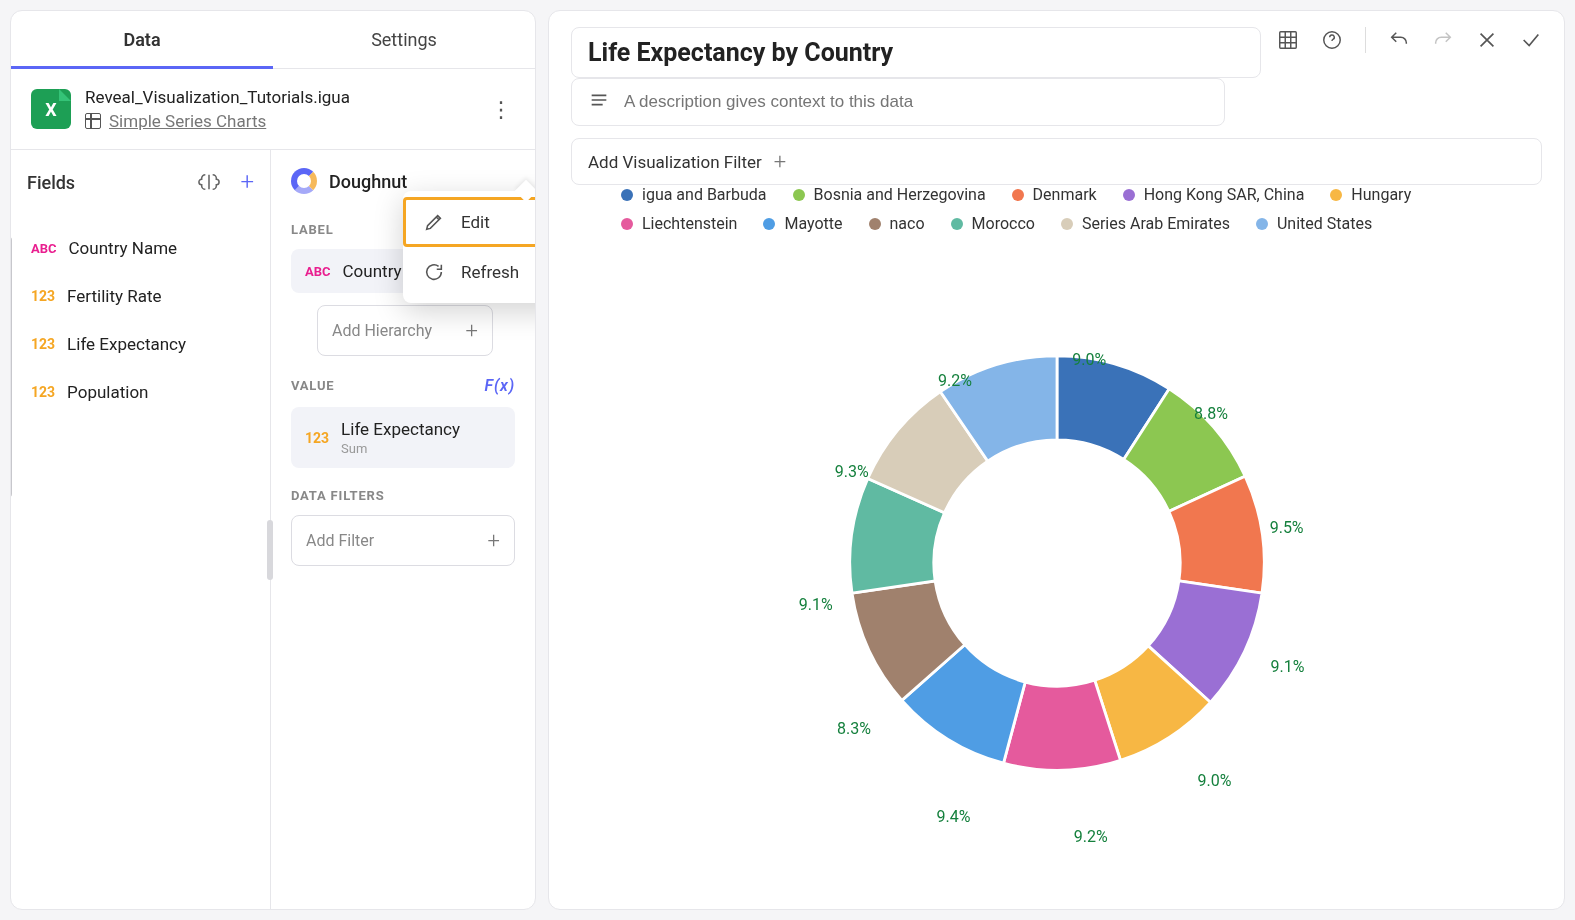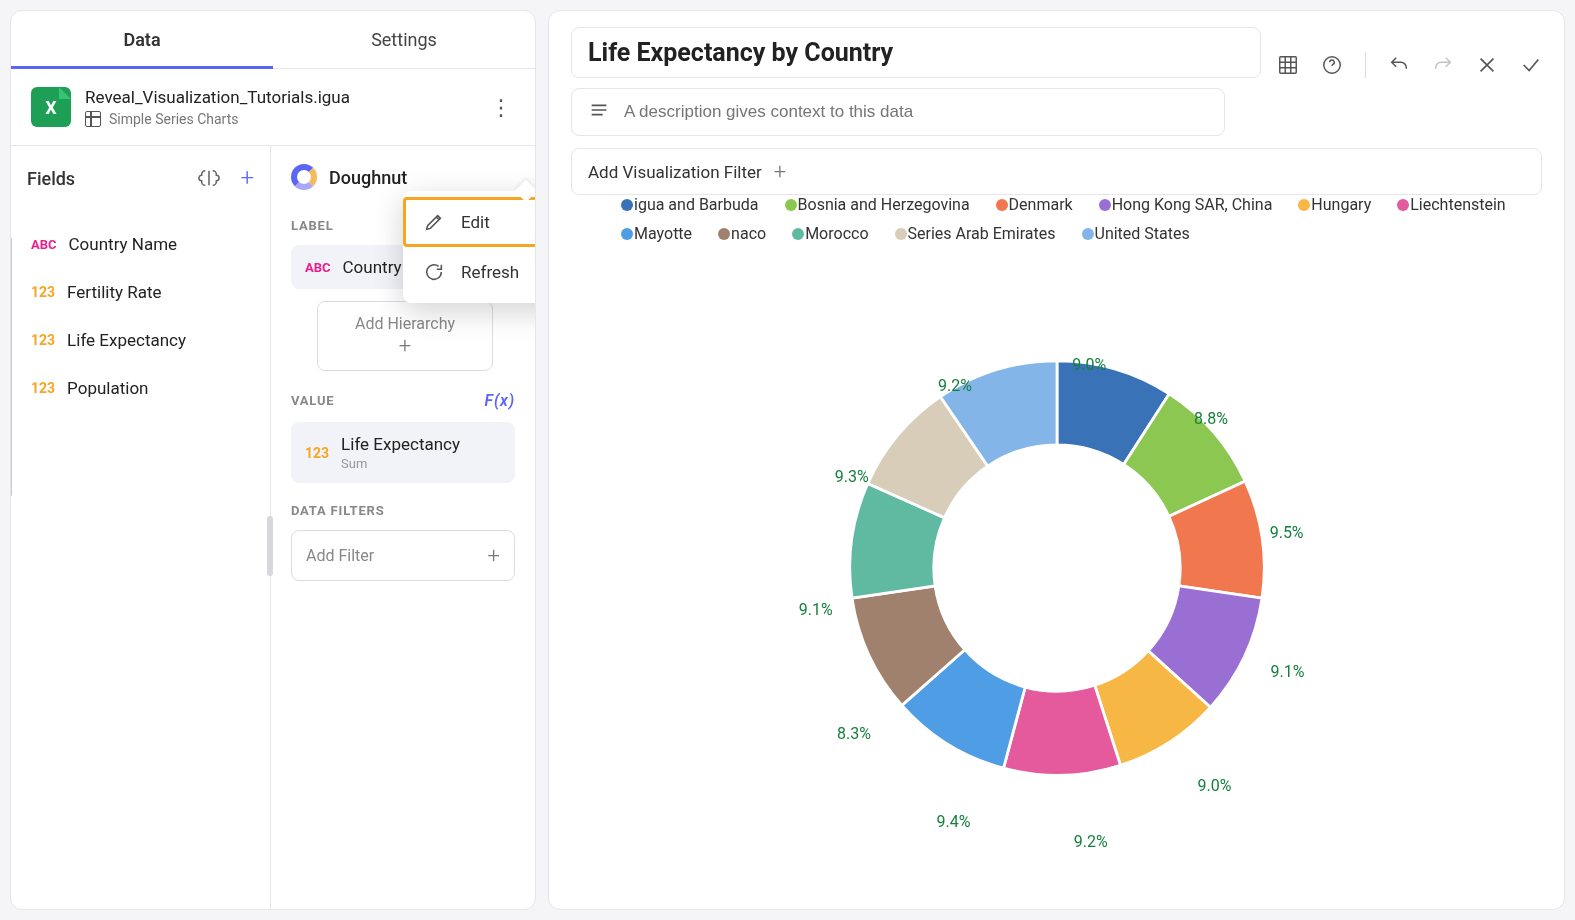--- a/index.html
+++ b/index.html
@@ -11,21 +11,21 @@
   .tabs { display:flex; height:58px; border-bottom:1px solid #e6e6ea; }
   .tab { flex:1; display:flex; align-items:center; justify-content:center; font-size:18px; color:#333; cursor:pointer; font-weight:600; position:relative; }
   .tab.active::after { content:""; position:absolute; bottom:-1px; left:0; right:0; height:3px; background:#5b66f6; }
   .tab:not(.active){ font-weight:400; color:#444; }
 
   .ds-row { display:flex; align-items:center; padding:18px 20px 18px 20px; gap:14px; }
   .excel-icon { width:40px; height:40px; background:#1d9f55; border-radius:6px; display:flex; align-items:center; justify-content:center; color:#fff; font-weight:700; font-size:18px; position:relative; }
   .excel-icon::before { content:""; position:absolute; top:0; right:0; width:12px; height:12px; background:#34c377; clip-path: polygon(0 0, 100% 100%, 0 100%); }
   .ds-meta { flex:1; display:flex; flex-direction:column; gap:4px; }
   .ds-name { font-size:17px; color:#222; }
-  .ds-sub { display:flex; align-items:center; gap:8px; font-size:14px; color:#777; }
+  .ds-sub { display:flex; align-items:center; gap:8px; font-size:17px; color:#777;text-decoration:underline; }
   .sheet-icon { width:16px; height:16px; border:1.5px solid #555; border-radius:2px; position:relative; }
   .sheet-icon::before { content:""; position:absolute; top:4px; left:0; right:0; height:1.5px; background:#555; }
   .sheet-icon::after { content:""; position:absolute; left:4px; top:0; bottom:0; width:1.5px; background:#555; }
   .kebab { width:28px; height:28px; display:flex; align-items:center; justify-content:center; font-size:22px; color:#555; cursor:pointer; }
 
   .columns { flex:1; display:flex; border-top:1px solid #e6e6ea; min-height:0; }
   .fields-col { width:260px; border-right:1px solid #e6e6ea; padding:18px 16px; position:relative; }
   .config-col { flex:1; padding:18px 20px; position:relative; }
   .left-scroll-thumb { position:absolute; left:-5px; top:226px; width:6px; height:260px; background:#c7c7cc; border-radius:3px; }
   .mid-scroll-thumb { position:absolute; left:-4px; top:370px; width:6px; height:60px; background:#d8d8dc; border-radius:3px; }
@@ -57,34 +57,34 @@
 
   
   .context-menu { position:absolute; top:180px; left:392px; width:226px; background:#fff; border-radius:8px; box-shadow:0 8px 30px rgba(0,0,0,0.18); z-index:100; padding:6px 0; }
   .ctx-arrow { position:absolute; top:-8px; left:115px; width:16px; height:16px; background:#fff; transform:rotate(45deg); box-shadow:-2px -2px 4px rgba(0,0,0,0.06); }
   .ctx-item { display:flex; align-items:center; gap:16px; padding:14px 20px; font-size:17px; color:#333; cursor:pointer; }
   .ctx-item.highlighted { outline:3px solid #f5a623; outline-offset:-3px; border-radius:4px; }
   .ctx-icon { color:#555; display:flex; align-items:center; }
 
   
   .right-panel { flex:1; background:#fff; border:1px solid #e6e6ea; border-radius:12px; display:flex; flex-direction:column; padding:16px 22px; position:relative; }
-  .top-row { display:flex; align-items:flex-end; gap:16px; margin-bottom:10px; }
+  .top-row { display:flex; align-items:flex-start; gap:16px; }
   .title-box { flex:1; border:1px solid #e6e6ea; border-radius:8px; padding:10px 16px; font-size:25px; font-weight:700; color:#222; }
   .top-actions { display:flex; align-items:center; gap:22px; color:#555; }
   .top-actions .divider { width:1px; height:26px; background:#ddd; }
   .icon-btn { cursor:pointer; display:flex; align-items:center; justify-content:center; }
 
   .desc-row { display:flex; align-items:center; gap:14px; border:1px solid #e6e6ea; border-radius:8px; padding:10px 16px; width:654px; margin-bottom:12px; }
   .desc-input { flex:1; border:none; outline:none; font-size:17px; color:#888; }
 
   .filter-btn { display:inline-flex; align-items:center; gap:12px; border:1px solid #e6e6ea; border-radius:8px; padding:10px 16px; font-size:17px; color:#333; cursor:pointer; }
   .filter-btn .plus { font-size:22px; color:#777; font-weight:300; }
 
   .legend { display:flex; flex-wrap:wrap; gap:10px 26px; padding:0 30px 0 50px; font-size:16px; color:#333; }
-  .legend-item { display:flex; align-items:center; gap:1px; }
+  .legend-item { display:flex; align-items:center; gap:9px; }
   .dot { width:12px; height:12px; border-radius:50%; }
 
   .chart-area { flex:1; position:relative; display:flex; align-items:center; justify-content:center; }
   .doughnut-wrap { position:relative; width:560px; height:560px; }
   .doughnut-svg { width:100%; height:100%; transform:rotate(-90deg); }
   .label-anchor { position:absolute; font-size:16px; color:#15803d; white-space:nowrap; transform:translate(-50%, -50%);margin-top:35px; }
 
   svg.ico { width:22px; height:22px; }
 </style>
 </head>
@@ -149,21 +149,21 @@
         <div class="chart-type-row">
           <span class="doughnut-icon"></span>
           <span class="chart-type-name">Doughnut</span>
         </div>
 
         <div class="section-label">LABEL</div>
         <div class="chip">
           <span class="ft-abc">ABC</span>
           <span class="chip-name">Country Name</span>
         </div>
-        <div class="add-box" style="margin-left:26px; width:176px;flex-direction:column;">
+        <div class="add-box" style="margin-left:26px; width:176px;">
           <span>Add Hierarchy</span>
           <span class="plus">+</span>
         </div>
 
         <div class="section-label">
           <span>VALUE</span>
           <span class="fx">F(x)</span>
         </div>
         <div class="chip">
           <span class="ft-123">123</span>

